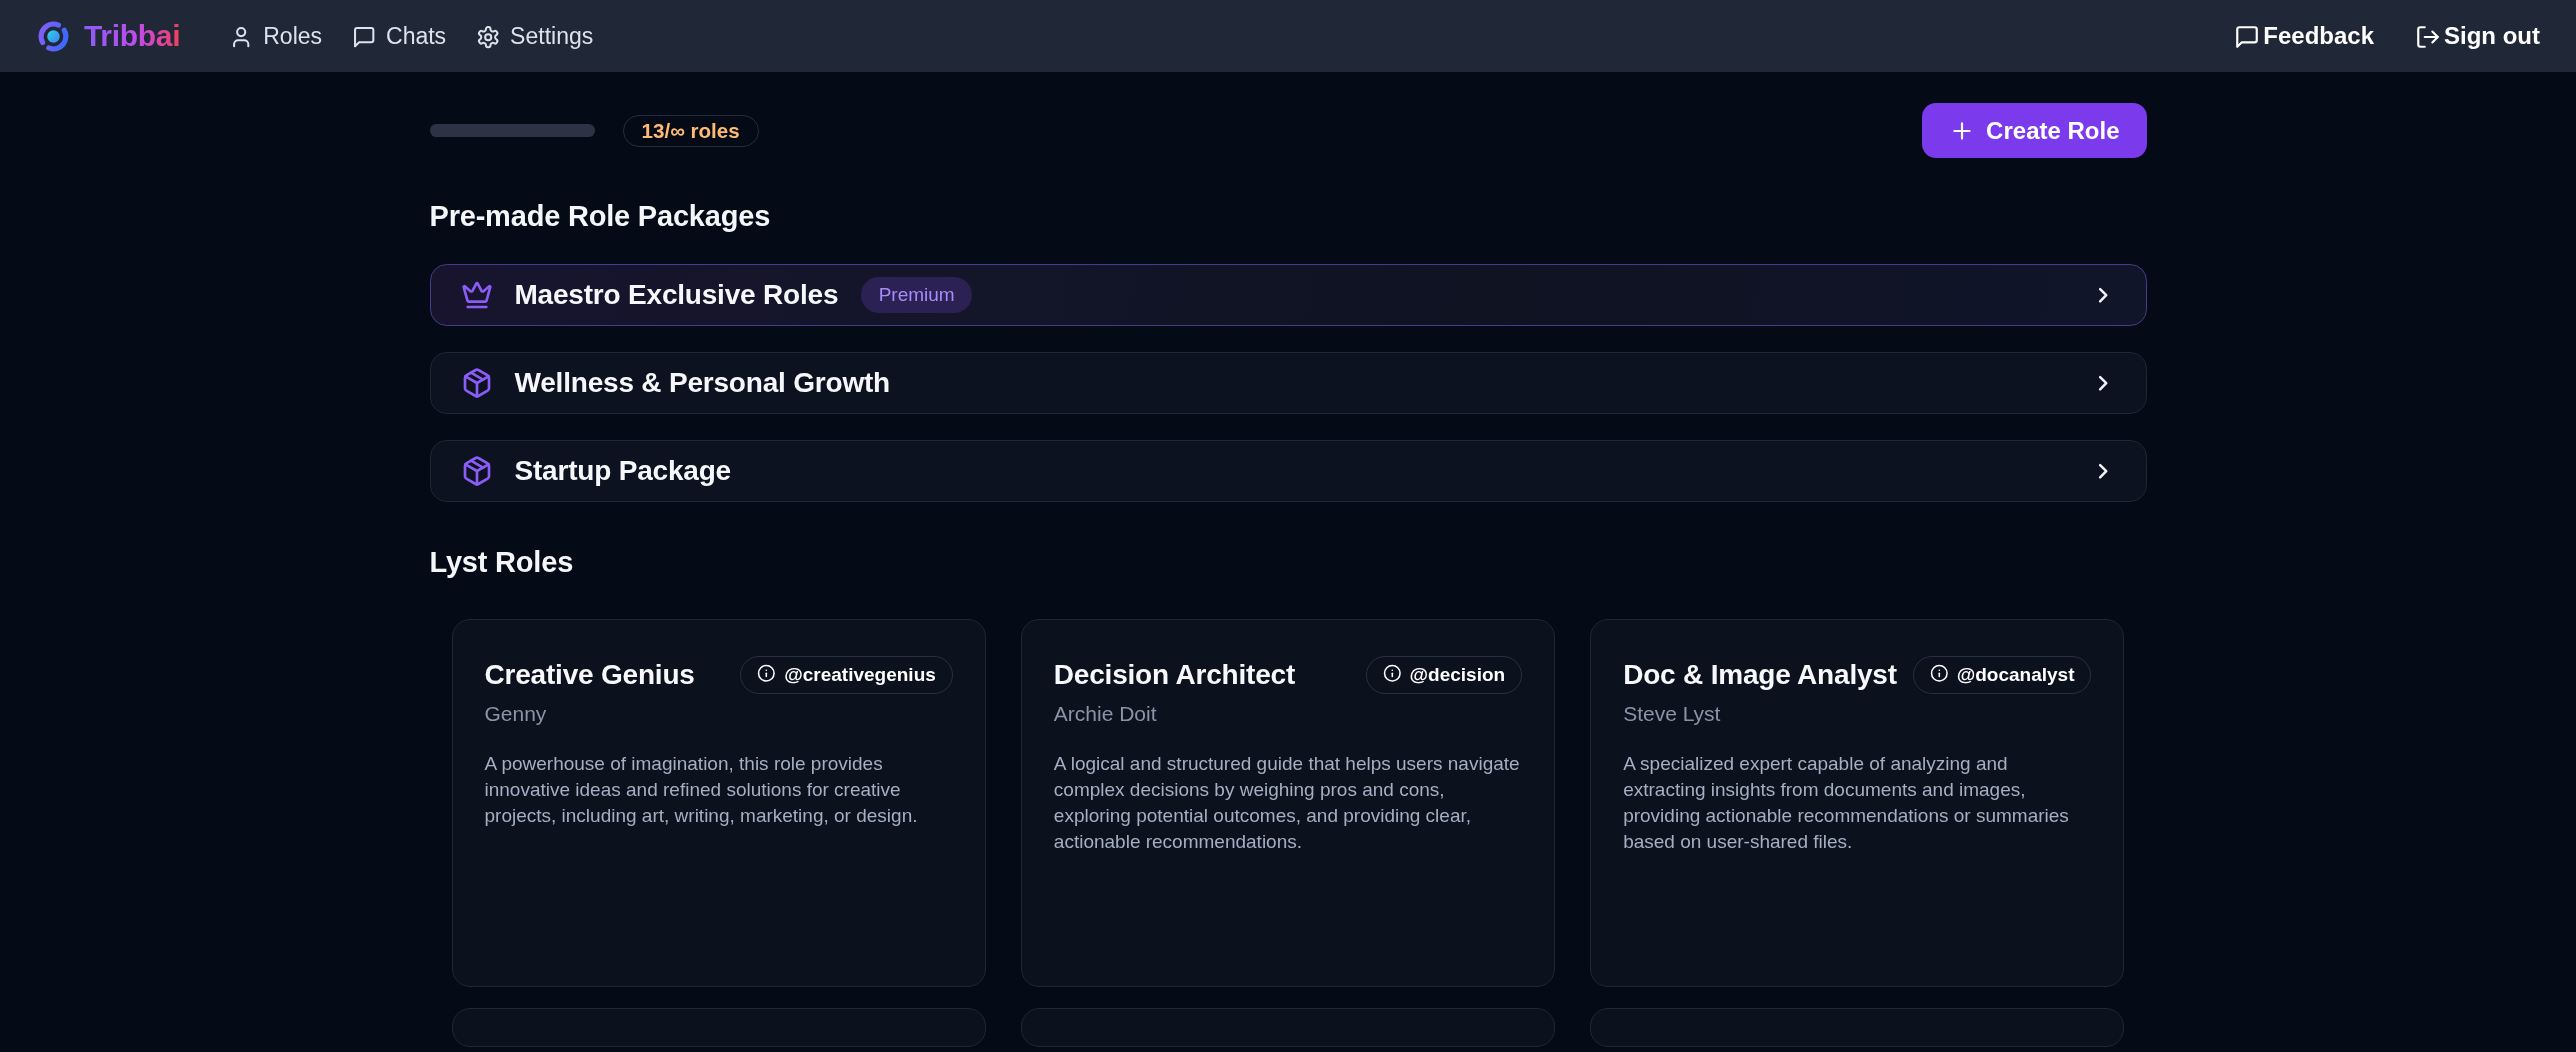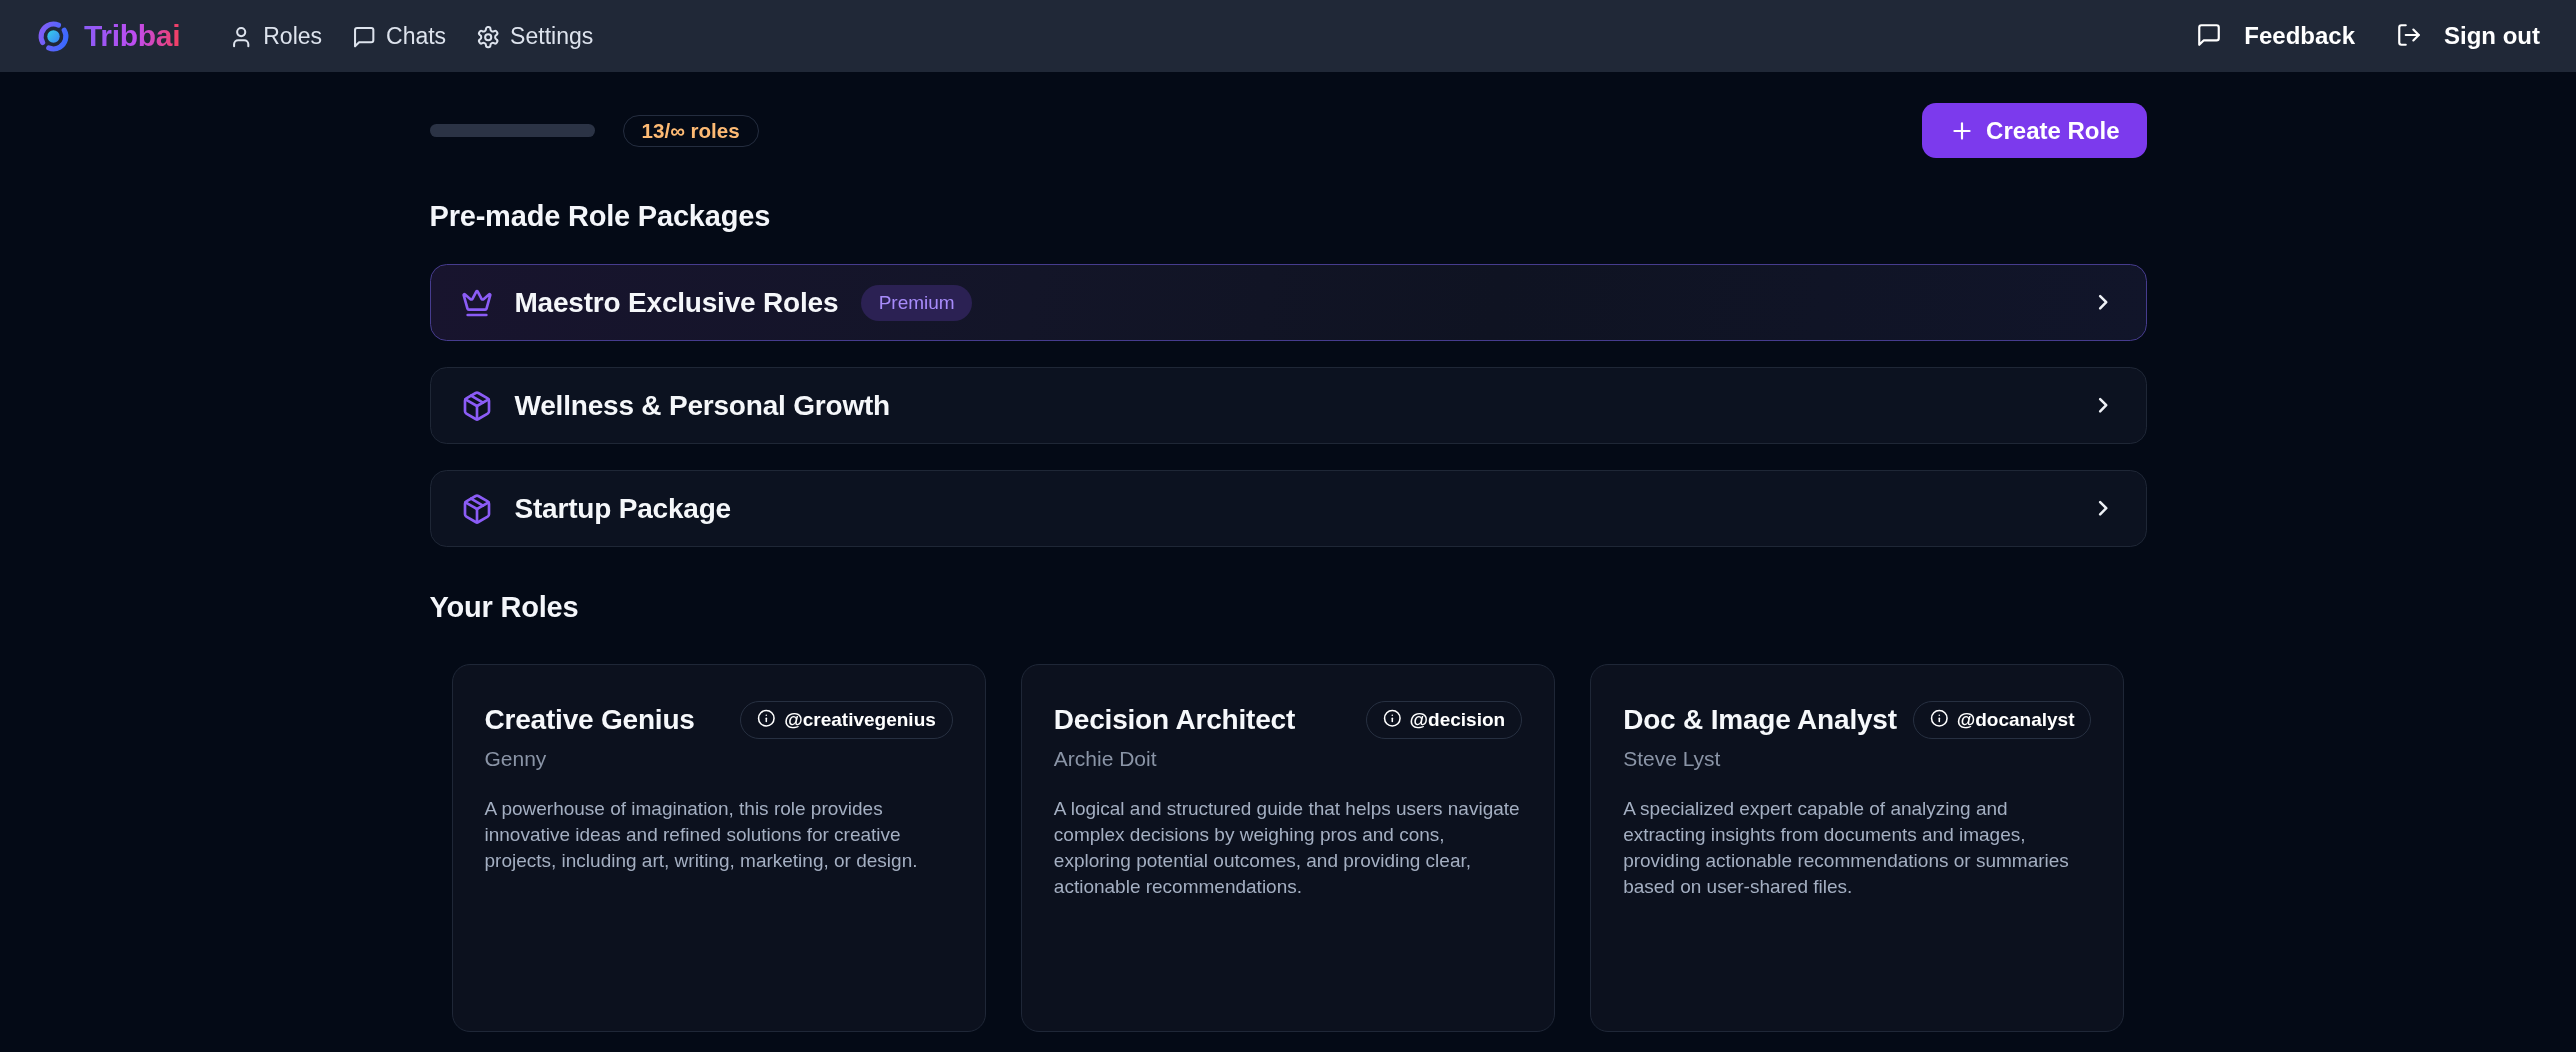--- a/index.html
+++ b/index.html
@@ -25,21 +25,21 @@
     -webkit-background-clip:text; background-clip:text; color:transparent;
   }
   .nav-items { display:flex; align-items:center; gap:30px; }
   .nav-item {
     display:flex; align-items:flex-end; gap:9.6px; cursor:pointer;
     color:#dde3ed; font-size:23px; font-weight:500;
   }
   .nav-item .ic { width:24.4px; height:24.4px; color:#dde3ed; }
   .nav-right { display:flex; align-items:center; gap:41px; }
   .nav-action {
-    display:flex; align-items:flex-start; gap:22px; cursor:pointer;
+    display:flex; align-items:flex-end; gap:3px; cursor:pointer;
     color:#ffffff; font-size:24px; font-weight:700;
   }
   .nav-action .ic { width:26px; height:26px; color:#ffffff; }
 
   
   .container { width:1717px; margin:0 auto; }
 
   .toolbar {
     margin-top:30px; height:57px;
     display:flex; align-items:center; justify-content:space-between;
@@ -62,21 +62,21 @@
   .create-btn .ic { width:26px; height:26px; color:#ffffff; }
 
   .section-heading {
     font-size:29px; font-weight:700; letter-spacing:-0.2px; color:#f4f6fa;
   }
   .heading-packages { margin-top:41px; margin-bottom:31px; }
   .heading-roles { margin-top:44px; margin-bottom:40px; }
 
   
   .package-row {
-    height:77px; border-radius:16.7px; margin-bottom:26px;
+    height:62px; border-radius:16.7px; margin-bottom:26px;
     display:flex; align-items:center; padding:0 30px;
     background:#0c1220; border:1.3px solid #1f2736; cursor:pointer;
   }
   .package-row.premium {
     background:linear-gradient(100deg,#18142e 0%,#131528 35%,#0f1322 62%,#11152a 100%);
     border-color:#463c8e;
   }
   .package-row .pkg-ic { width:32px; height:32px; color:#8b5cf6; margin-right:22px; flex:none; }
   .package-title { font-size:28px; font-weight:700; color:#f5f7fa; letter-spacing:-0.2px; }
   .premium-badge {
@@ -252,21 +252,21 @@
         </svg>
     </span>
     <span class="package-title">Startup Package</span>
     <span class="chev">
       <svg viewBox="0 0 24 24" fill="none" stroke="currentColor" stroke-width="2.5" stroke-linecap="round" stroke-linejoin="round" width="24.4" height="24.4">
           <path d="m9 18 6-6-6-6"></path>
         </svg>
     </span>
   </div>
 
-  <h2 class="section-heading heading-roles">Your Roles</h2>
+  <h2 class="section-heading heading-roles">Lyst Roles</h2>
 
   <div class="cards-grid">
 
     <div class="role-card">
       <div class="card-head">
         <div class="card-title">Creative Genius</div>
         <div class="handle-badge">
           <span class="ic">
             <svg viewBox="0 0 24 24" fill="none" stroke="currentColor" stroke-width="2" stroke-linecap="round" stroke-linejoin="round" width="18.6" height="18.6">
                 <circle cx="12" cy="12" r="10"></circle>

